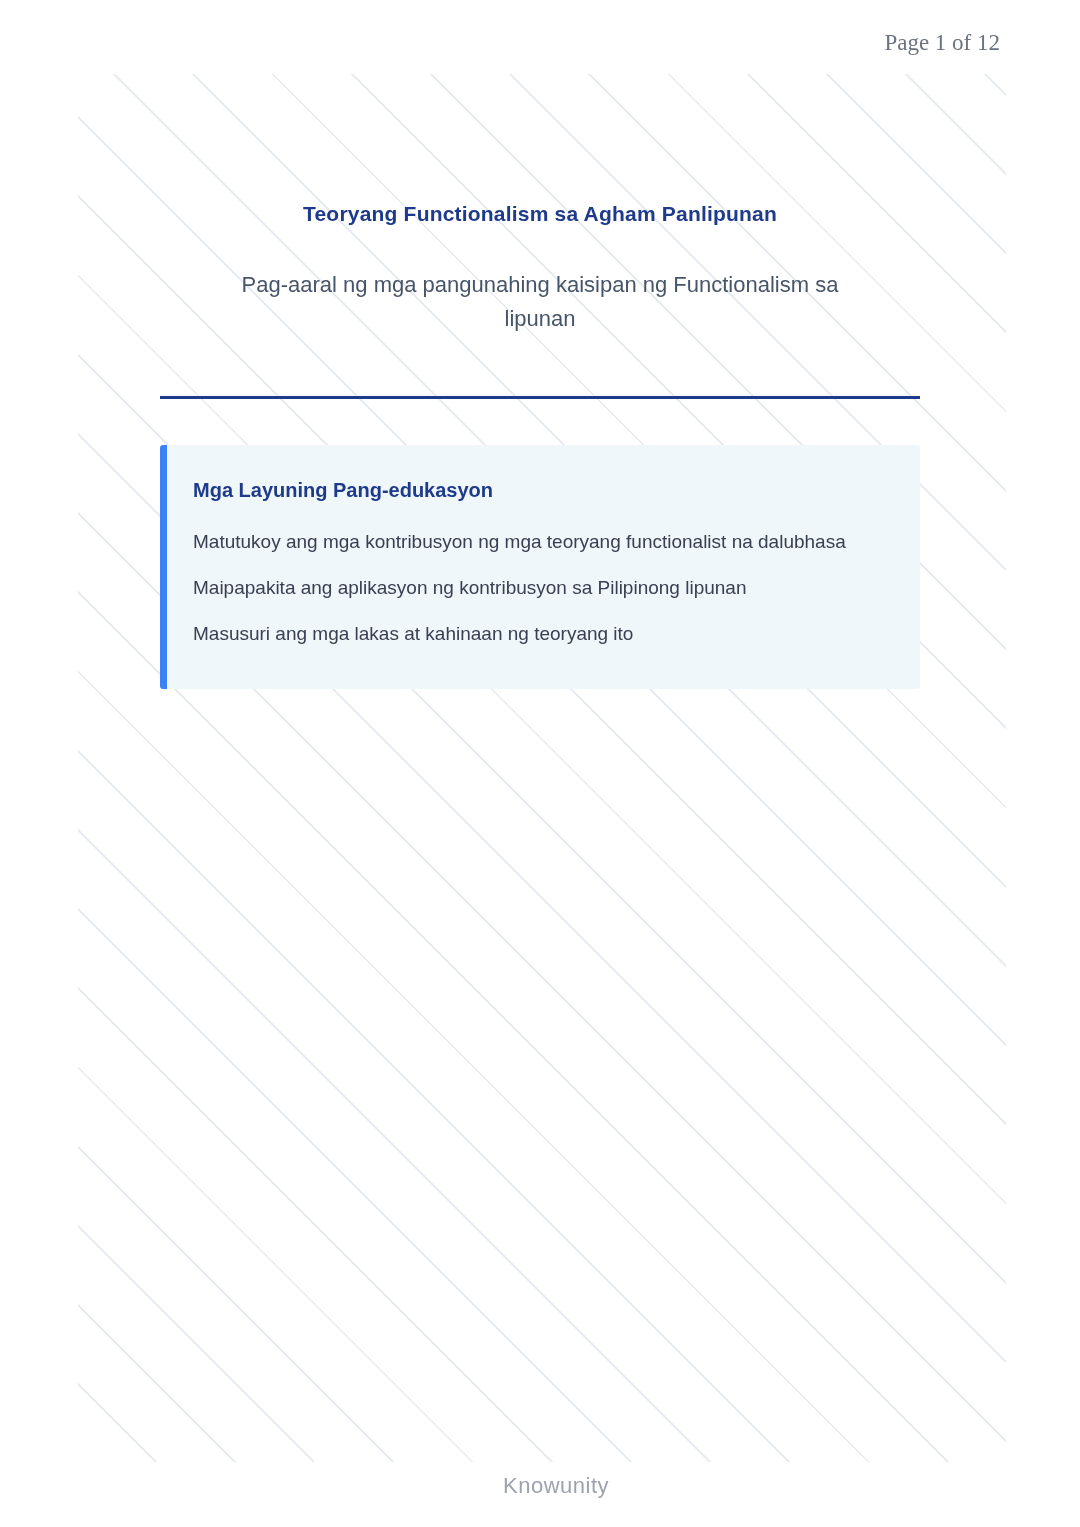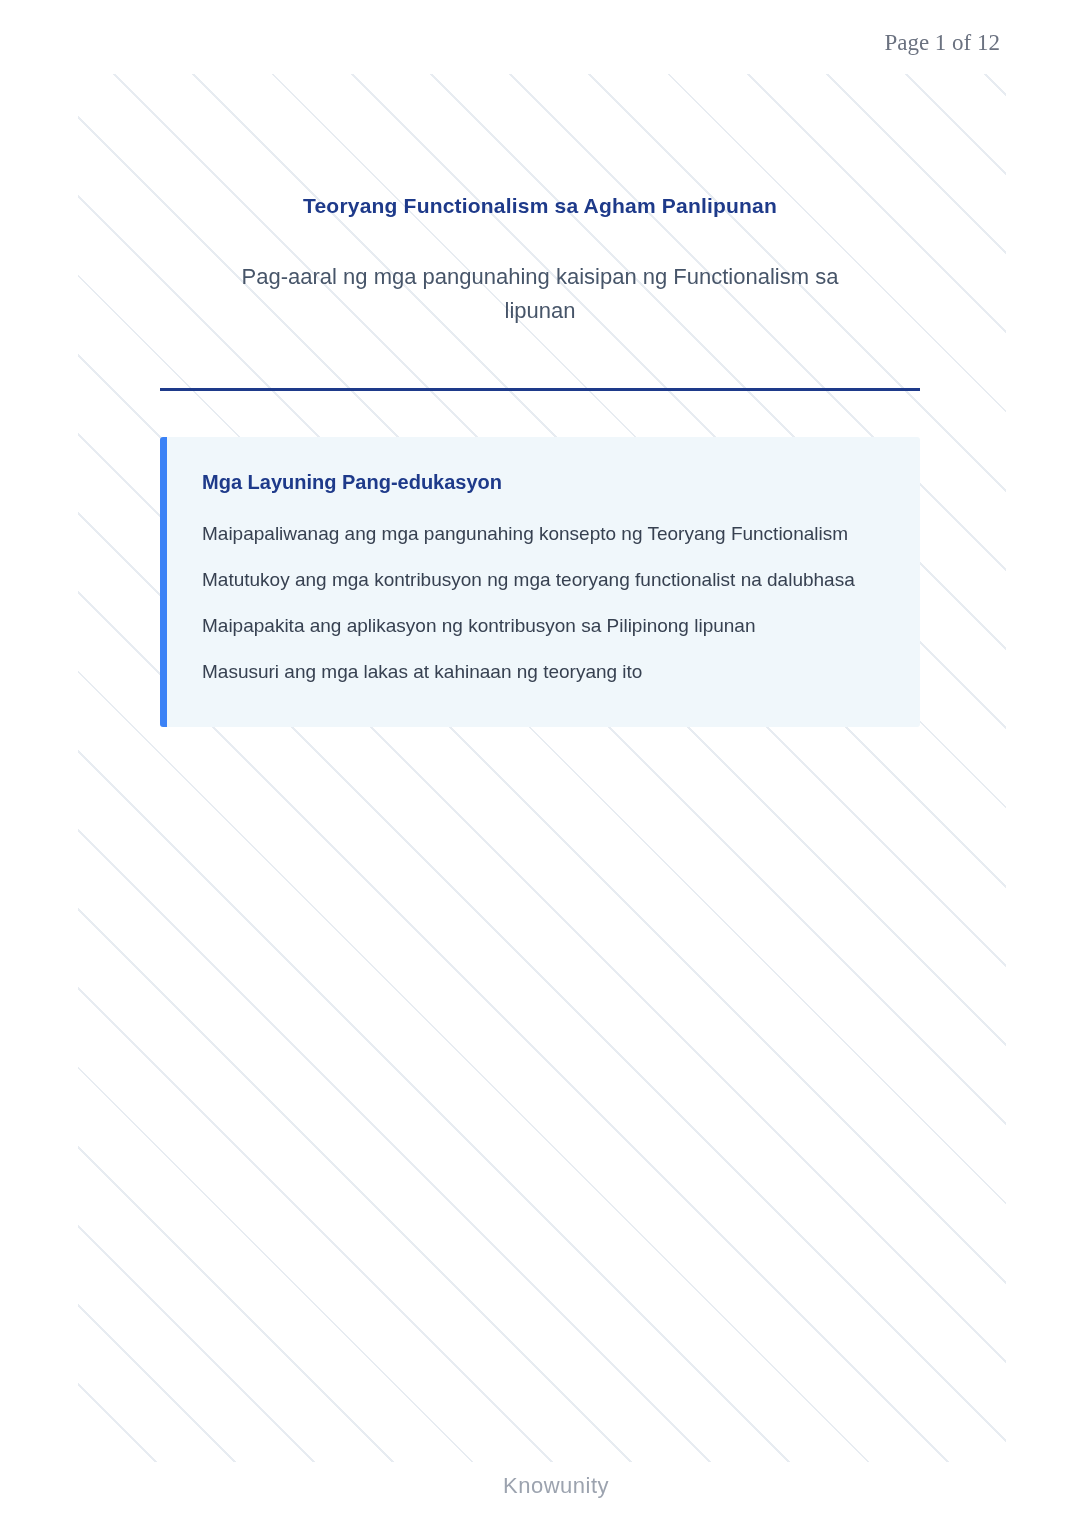--- a/index.html
+++ b/index.html
@@ -40,21 +40,21 @@
     font-size: 23px;
     color: #6b7280;
   }
 
   .content {
     position: relative;
     padding-top: 190px;
   }
 
   .doc-title {
-    margin: 4px;
+    margin: 12px;
     text-align: center;
     color: #1e3a8a;
     font-size: 21px;
     font-weight: 700;
     letter-spacing: 0.2px;
   }
 
   .doc-subtitle {
     margin: 42px auto 0;
     max-width: 640px;
@@ -73,21 +73,21 @@
     background: #1e3a8a;
   }
 
   .callout {
     box-sizing: border-box;
     margin: 46px 0 0 160px;
     width: 760px;
     background: #f0f7fb;
     border-left: 7px solid #3b82f6;
     border-radius: 3px;
-    padding: 34px 40px 40px 35px;
+    padding: 34px 40px 40px 26px;
   }
 
   .callout h2 {
     margin: 0 0 24px 0;
     color: #1e3a8a;
     font-size: 20px;
     font-weight: 700;
   }
 
   .callout p {
@@ -123,21 +123,20 @@
 
   <h1 class="doc-title">Teoryang Functionalism sa Agham Panlipunan</h1>
 
   <p class="doc-subtitle">Pag-aaral ng mga pangunahing kaisipan ng Functionalism sa lipunan</p>
 
   <hr class="divider">
 
   <section class="callout">
     <h2>Mga Layuning Pang-edukasyon</h2>
 
-    <p>Maipapaliwanag ang mga pangunahing konsepto ng Teoryang Functionalism</p>
 
     <p>Matutukoy ang mga kontribusyon ng mga teoryang functionalist na dalubhasa</p>
 
     <p>Maipapakita ang aplikasyon ng kontribusyon sa Pilipinong lipunan</p>
 
     <p>Masusuri ang mga lakas at kahinaan ng teoryang ito</p>
 
   </section>
 
 </div>

